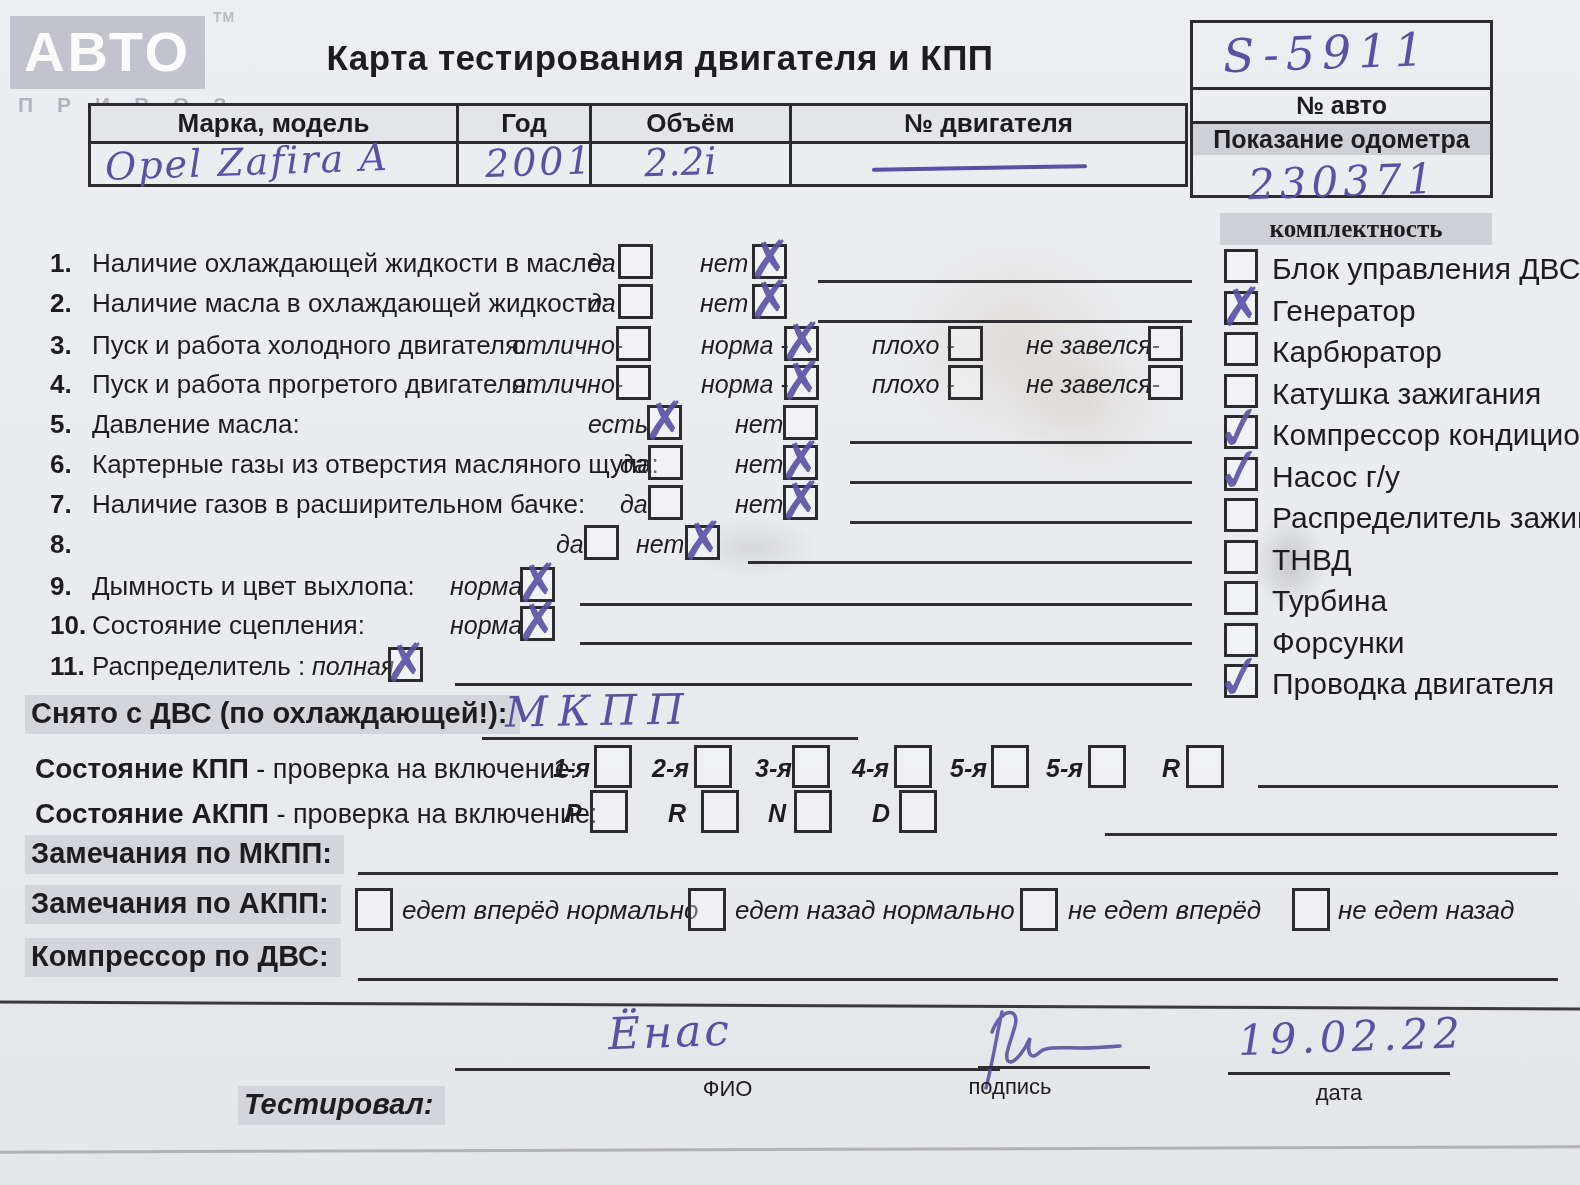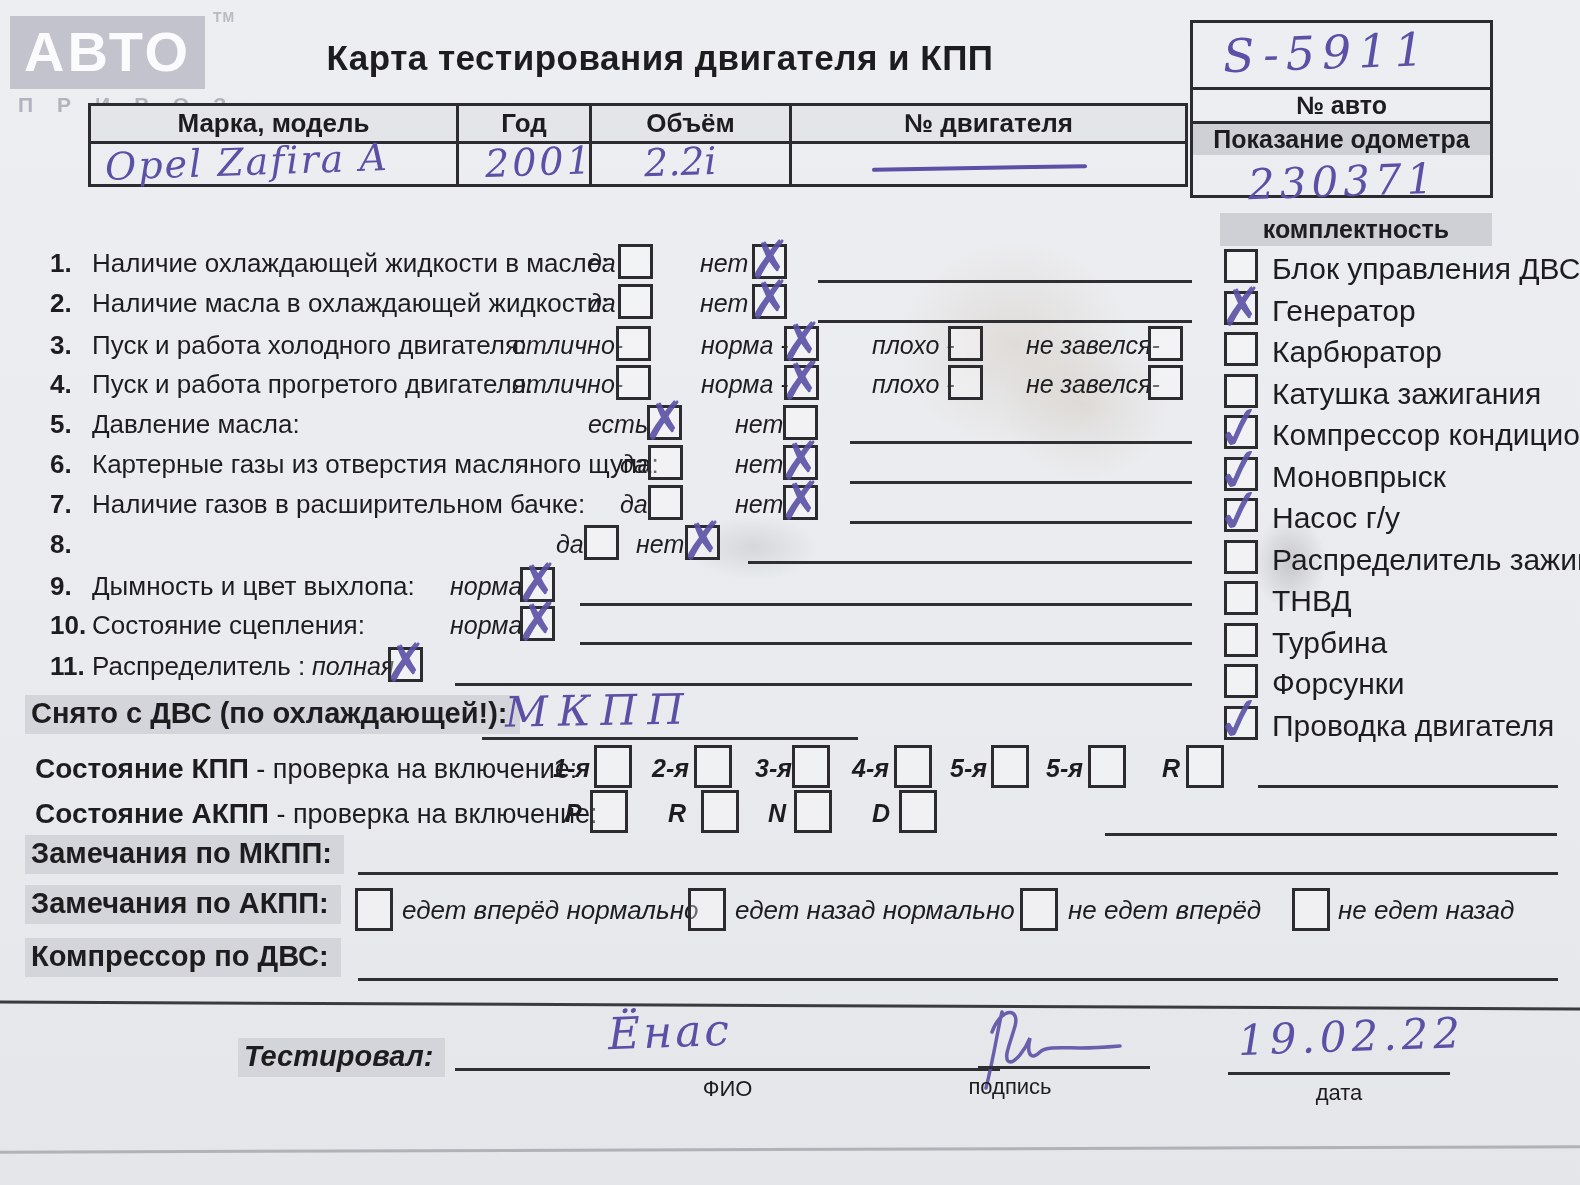--- a/index.html
+++ b/index.html
@@ -64,21 +64,21 @@
   .tlabel{ position:absolute; left:92px; top:4px; font-size:26px; white-space:nowrap; }
   
   .sec-label{ position:absolute; font-weight:bold; font-size:29px; padding:2px 12px 4px 6px; white-space:nowrap; }
   .kpp-label{ position:absolute; left:35px; top:8px; font-size:27px; white-space:nowrap; }
   .kpp-label b{ font-size:28px; }
   .gear{ position:absolute; top:9px; font-size:25px; font-weight:bold; font-style:italic; }
   .krow{ position:absolute; left:0; width:1580px; height:46px;padding-left:17px; }
   .rm-opt{ position:absolute; font-style:italic; font-size:26px; white-space:nowrap; }
   
   .eq-head{ position:absolute; left:1220px; top:213px; width:272px; text-align:center;
-            font-weight:bold; font-size:25px; background:#cfd0d6; padding:2px 0; }
+            font-weight:bold; font-size:25px; background:#cfd0d6; padding:2px 0;font-family:Liberation Serif, serif; }
   .eq-list{ position:absolute; left:1224px; top:247px; width:350px; }
   .eq-row{ position:relative; height:41.5px; }
   .eq-row .box{ position:absolute; left:0; top:2px; width:34px; height:34px; }
   .eq-label{ position:absolute; left:48px; top:5px; font-size:30px; white-space:nowrap; }
   
   .ft-line{ position:absolute; height:3px; background:#2e2e33; }
   .ft-sub{ position:absolute; font-size:22px; text-align:center; }
   .sig-svg{ position:absolute; left:968px; top:998px; }
   
   .stain{ position:absolute; border-radius:50%; pointer-events:none; }
@@ -322,24 +322,20 @@
     <div class="eq-row">
       <span class="box mark-x"></span>
       <span class="eq-label">Катушка зажигания</span>
     </div>
     <div class="eq-row">
       <span class="box mark-tick checked"></span>
       <span class="eq-label">Компрессор кондиционера</span>
     </div>
     <div class="eq-row">
       <span class="box mark-tick checked"></span>
-      <span class="eq-label">Моновпрыск</span>
-    </div>
-    <div class="eq-row">
-      <span class="box mark-tick checked"></span>
       <span class="eq-label">Насос г/у</span>
     </div>
     <div class="eq-row">
       <span class="box mark-x"></span>
       <span class="eq-label">Распределитель зажигания</span>
     </div>
     <div class="eq-row">
       <span class="box mark-x"></span>
       <span class="eq-label">ТНВД</span>
     </div>
@@ -352,21 +348,21 @@
       <span class="eq-label">Форсунки</span>
     </div>
     <div class="eq-row">
       <span class="box mark-tick checked"></span>
       <span class="eq-label">Проводка двигателя</span>
     </div>
   </div>
 
   <div class="divider"></div>
 
-  <div class="sec-label hl" style="left:238px;top:1038px;font-style:italic">Тестировал:</div>
+  <div class="sec-label hl" style="left:238px;top:1086px;font-style:italic">Тестировал:</div>
   <div class="hw" style="position:absolute;left:608px;top:1006px;font-size:44px;letter-spacing:3px;transform:rotate(-2deg)">Ёнас</div>
   <span class="ft-line" style="left:455px;top:1068px;width:545px"></span>
   <div class="ft-sub" style="left:455px;top:1076px;width:545px">ФИО</div>
 
   <svg class="sig-svg" width="170" height="100" viewBox="0 0 170 100">
     <path d="M34 14 C30 30 26 58 18 90 M24 34 C34 8 52 10 47 28 C42 46 36 58 40 63 C46 68 58 50 62 40 C58 58 64 62 72 54 C78 48 96 50 112 50 C126 50 140 49 152 48" stroke="#5a50a6" stroke-width="3.5" fill="none" stroke-linecap="round" opacity="0.9"></path>
   </svg>
   <span class="ft-line" style="left:978px;top:1066px;width:172px"></span>
   <div class="ft-sub" style="left:924px;top:1074px;width:172px">подпись</div>
 

